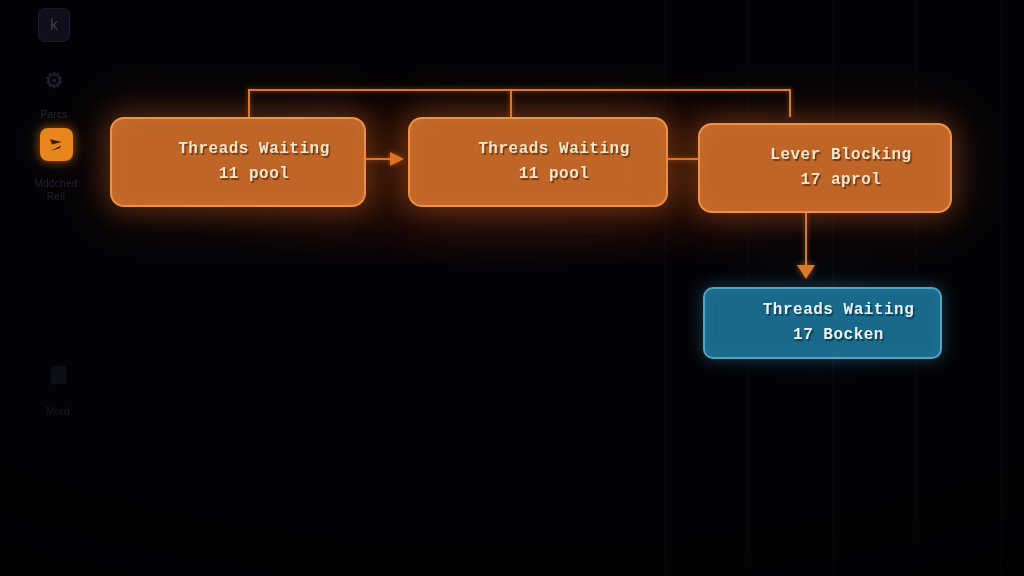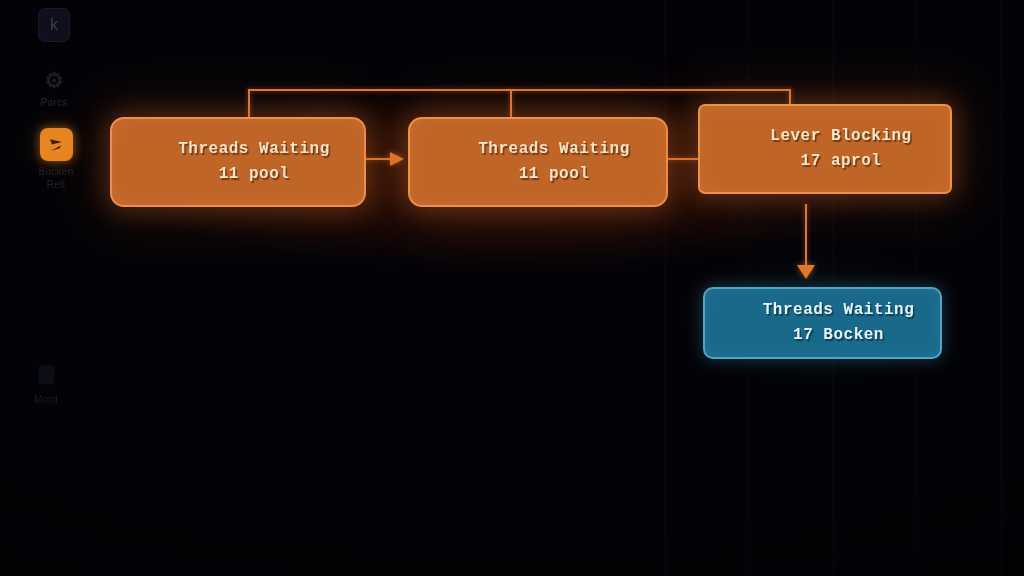--- a/index.html
+++ b/index.html
@@ -16,21 +16,21 @@
     background:radial-gradient(ellipse 55% 55% at 50% 50%, rgba(40,110,150,0.10), transparent 75%);}
 
   
   .sidebar{position:absolute;left:0;top:0;width:110px;height:100%;}
   .app-tile{position:absolute;left:38px;top:8px;width:30px;height:32px;border-radius:7px;
     background:#10101d;border:1px solid #1a1a2c;display:flex;align-items:center;justify-content:center;
     color:#3a3c52;font-size:16px;font-family:"Liberation Sans",sans-serif;}
   .icon-item{position:absolute;text-align:center;cursor:default;}
   .gear-glyph{display:block;font-size:22px;line-height:22px;color:#1f222e;
     text-shadow:0 0 2px #14161f;font-family:"DejaVu Sans",sans-serif;}
-  .icon-label{display:block;margin-top:4px;font-size:10px;line-height:13px;color:#252935;
+  .icon-label{display:block;margin-top:16px;font-size:10px;line-height:13px;color:#252935;
     font-family:"Liberation Sans",sans-serif;letter-spacing:.3px;}
   .tile-orange{display:inline-flex;width:33px;height:33px;border-radius:8px;background:#e8871e;
     align-items:center;justify-content:center;
     box-shadow:0 0 10px rgba(235,140,30,.55), 0 0 22px rgba(235,130,25,.25);}
   .icon-label.dim2{color:#20242f;}
   .faint-shape{display:inline-block;width:15px;height:18px;background:#0d0f16;border-radius:3px;
     box-shadow:0 0 3px #0a0c12;}
   .icon-label.faint{color:#181b24;}
 
   
@@ -38,21 +38,21 @@
     text-align:center;font-weight:bold;font-size:16px;line-height:25px;letter-spacing:.5px;padding-left:32px;}
   .node-orange{background:#bf6528;border:2px solid #ee9140;border-radius:14px;color:#f3e6cb;
     box-shadow:0 0 26px 4px rgba(238,120,40,.30), 0 0 60px 14px rgba(205,85,20,.14),
       inset 0 0 18px rgba(255,170,90,.12);
     text-shadow:1.5px 1.5px 1px rgba(70,25,0,.6);}
   .node-blue{background:#19698b;border:2px solid #4ea6c2;border-radius:10px;color:#eaf4f8;
     box-shadow:0 0 16px 2px rgba(70,160,200,.28), inset 0 0 14px rgba(130,200,230,.10);
     text-shadow:1.5px 1.5px 1px rgba(5,40,55,.65);}
   #node1{left:110px;top:117px;width:220px;height:86px;}
   #node2{left:408px;top:117px;width:224px;height:86px;}
-  #node3{left:698px;top:104px;width:218px;height:86px;border-radius:7px;}
+  #node3{left:698px;top:123px;width:218px;height:86px;}
   #node4{left:703px;top:287px;width:203px;height:68px;}
 
   
   .cline{position:absolute;background:#de7a28;box-shadow:0 0 5px rgba(235,125,40,.55);}
   .h{height:2px;} .v{width:2px;}
   #top-h{left:248px;top:89px;width:543px;}
   #top-v1{left:248px;top:89px;height:28px;}
   #top-v2{left:510px;top:89px;height:28px;}
   #top-v3{left:789px;top:89px;height:28px;}
   #a1-line{left:334px;top:158px;width:57px;}
@@ -82,26 +82,26 @@
     </div>
 
     <div class="icon-item" style="left:18px;top:128px;width:76px;">
       <span class="tile-orange">
         <svg width="20" height="20" viewBox="0 0 24 24" aria-hidden="true">
           <path d="M5 5 L19 8.5 L7 11.5 Z" fill="#3a1d05"></path>
           <path d="M18 12.5 L6 19 L16.5 16 Z" fill="#3a1d05"></path>
         </svg>
       </span>
       <span class="icon-label dim2">
-        <span>Bocken</span><br>
+        <span>Mddched</span><br>
         <span>Rell</span>
       </span>
     </div>
 
-    <div class="icon-item" style="left:12px;top:366px;width:68px;">
+    <div class="icon-item" style="left:24px;top:366px;width:68px;">
       <span class="faint-shape"></span>
       <span class="icon-label faint">Mord</span>
     </div>
 
   </aside>
 
   <div class="cline h" id="top-h"></div>
   <div class="cline v" id="top-v1"></div>
   <div class="cline v" id="top-v2"></div>
   <div class="cline v" id="top-v3"></div>

